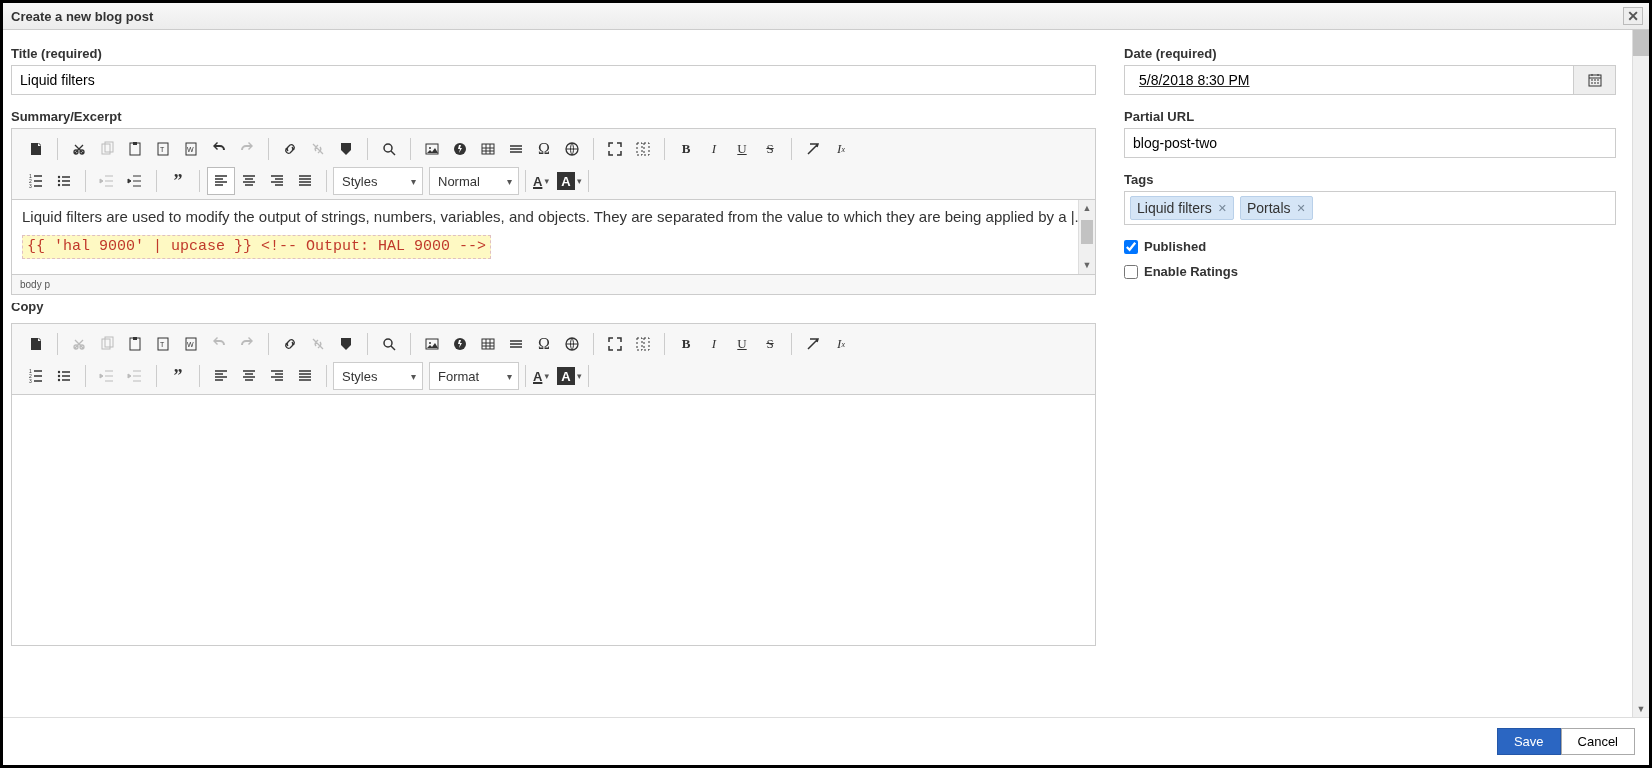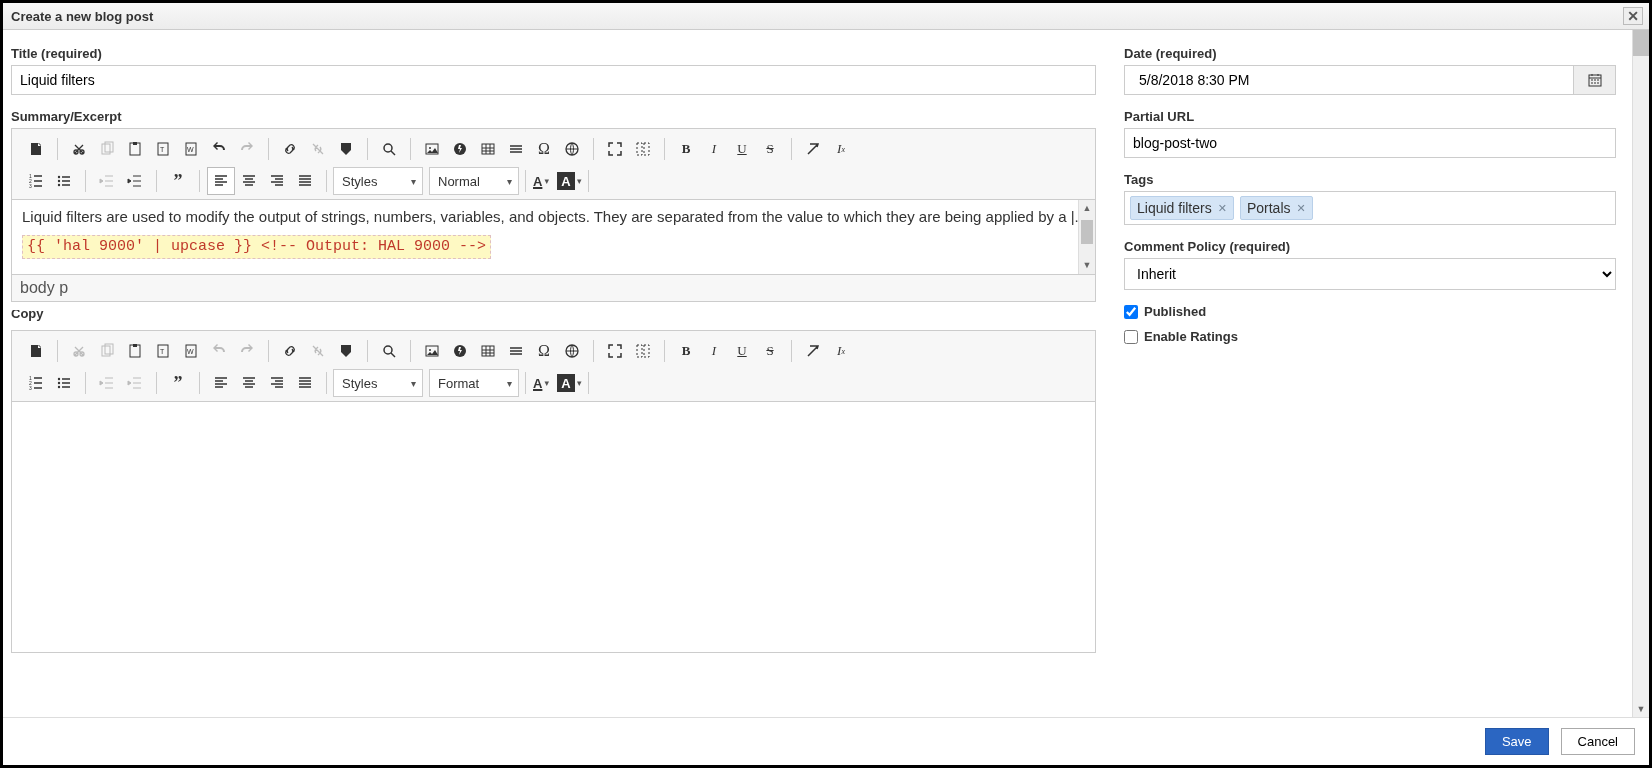--- a/index.html
+++ b/index.html
@@ -53,21 +53,21 @@
   font-size: 9px; color:#666;
 }
 .field-label { font-weight: 600; margin-bottom: 4px; display: block; }
 .field { margin-bottom: 14px; }
 .text-input {
   width: 100%;
   padding: 6px 8px;
   border: 1px solid #ccc;
   font-size: 14px;
 }
-.date-row { display: flex; }
+.date-row { display: flex; text-decoration: underline; }
 .date-row .text-input { flex:1; }
 .date-btn {
   width: 42px;
   border: 1px solid #ccc; border-left: none;
   background: #eee;
   display: inline-flex; align-items:center; justify-content:center;
   cursor: pointer;
 }
 .tags-box {
   border: 1px solid #ccc;
@@ -169,40 +169,40 @@
   position:absolute; right:0; top:0; bottom:0;
   width:17px; background:#f0f0f0; border-left:1px solid #ddd;
 }
 .editor-area .vscroll-inner .tup { position:absolute; top:0; left:0; right:0;height:17px; display:flex;align-items:center;justify-content:center;font-size:9px;color:#666;}
 .editor-area .vscroll-inner .thumb2 { position:absolute; top:20px; left:2px; right:2px; height:24px; background:#c2c2c2;}
 .editor-area .vscroll-inner .tdn { position:absolute; bottom:0; left:0; right:0;height:17px; display:flex;align-items:center;justify-content:center;font-size:9px;color:#666;}
 .status-bar {
   border-top: 1px solid #ccc;
   background: #f7f7f7;
   padding: 4px 8px;
-  font-size: 16px;
+  font-size: 10px;
   color: #555;
   font-family: Arial;
 }
 .editor-area.big { min-height: 250px; }
 
 .copy-label {
   font-weight: 600;
   margin-top: -4px;
   margin-bottom: 6px;
   color: #333;
   position: relative;
 }
 
 .footer {
   border-top: 1px solid #ddd;
   padding: 10px 14px;
   display: flex;
   justify-content: flex-end;
-  gap: 12px;
+  gap: 0;
 }
 .btn {
   padding: 5px 16px;
   border: 1px solid #aaa;
   background: #fff;
   cursor: pointer;
   font-size: 13px;
 }
 .btn.primary {
   background: #2b66c2;
@@ -711,26 +711,20 @@
             <span>Liquid filters</span>
             <span class="x">✕</span>
           </span>
           <span class="tag">
             <span>Portals</span>
             <span class="x">✕</span>
           </span>
         </div>
       </div>
 
-      <div class="field">
-        <label class="field-label">Comment Policy (required)</label>
-        <select class="select">
-          <option>Inherit</option>
-        </select>
-      </div>
 
       <div class="cb-row">
         <input type="checkbox" checked="" style="">
         <label>Published</label>
       </div>
       <div class="cb-row">
         <input type="checkbox" style="">
         <label>Enable Ratings</label>
       </div>
     </div>

